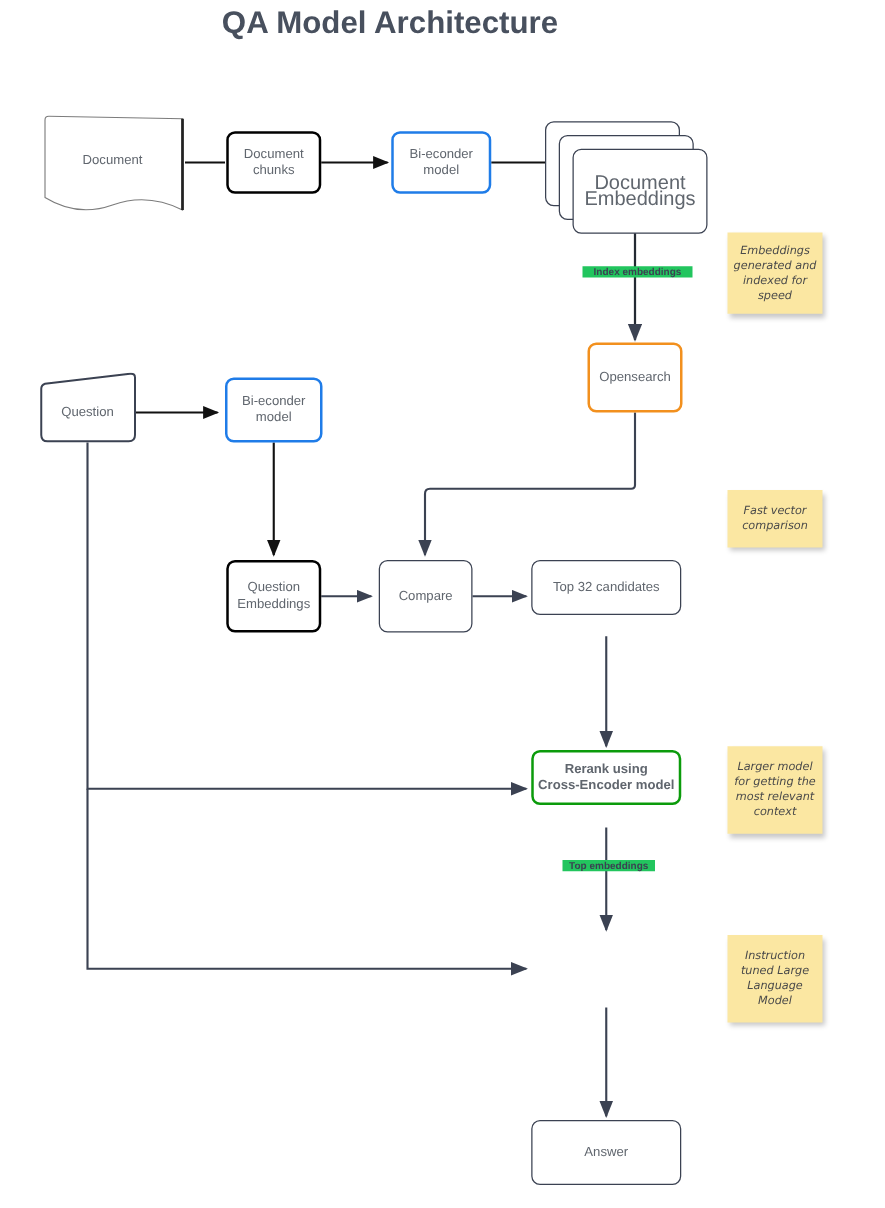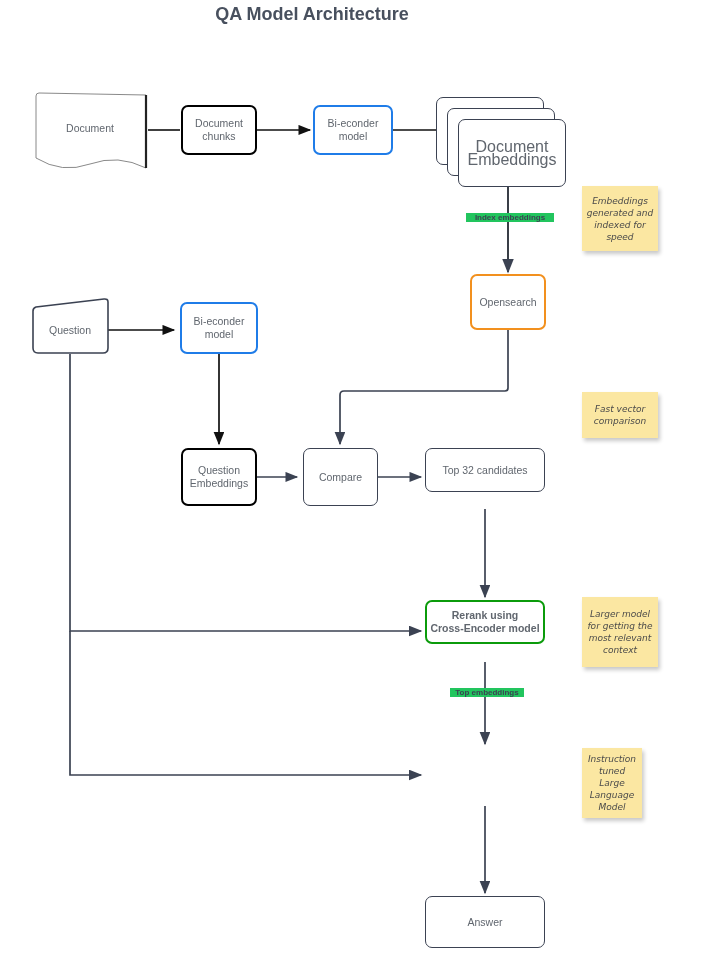--- a/index.html
+++ b/index.html
@@ -10,21 +10,21 @@
     font-family:"Liberation Sans","DejaVu Sans",sans-serif;
     position:relative;
     overflow:hidden;
   }
   #canvas{position:absolute;left:0;top:0;width:708px;height:966px;}
   svg.wires{position:absolute;left:0;top:0;width:708px;height:966px;pointer-events:none;}
 
   .title{
     position:absolute;left:0;top:4px;width:624px;
     text-align:center;
-    font-size:18px;font-weight:bold;color:#48505e;
+    font-size:25px;font-weight:bold;color:#48505e;
     letter-spacing:0px;
   }
 
   .node{
     position:absolute;
     box-sizing:border-box;
     background:#ffffff;
     display:flex;align-items:center;justify-content:center;
     text-align:center;
     color:#60666e;
@@ -223,20 +223,20 @@
 comparison</span>
   </div>
 
   <div class="note" style="left:582px;top:597px;width:76px;height:70px;">
     <span class="lbl">Larger model
 for getting the
 most relevant
 context</span>
   </div>
 
-  <div class="note" style="left:582px;top:748px;width:60px;height:70px;">
+  <div class="note" style="left:582px;top:748px;width:76px;height:70px;">
     <span class="lbl">Instruction
 tuned Large
 Language
 Model</span>
   </div>
 
 </div>
 
 </body></html>

